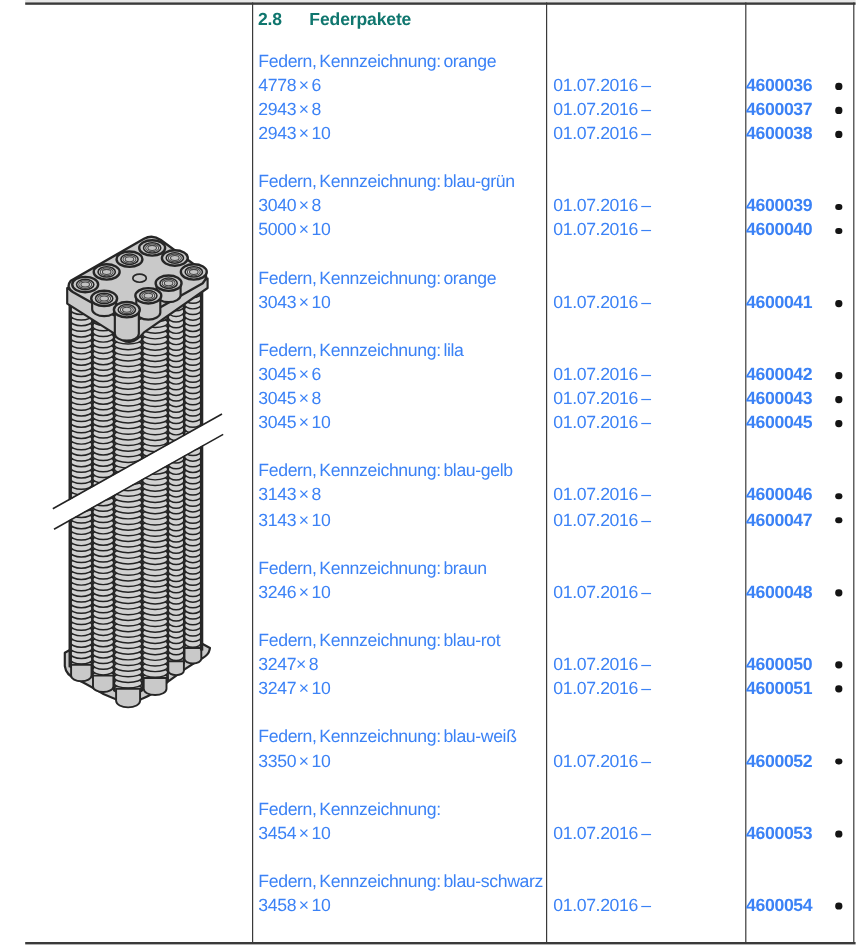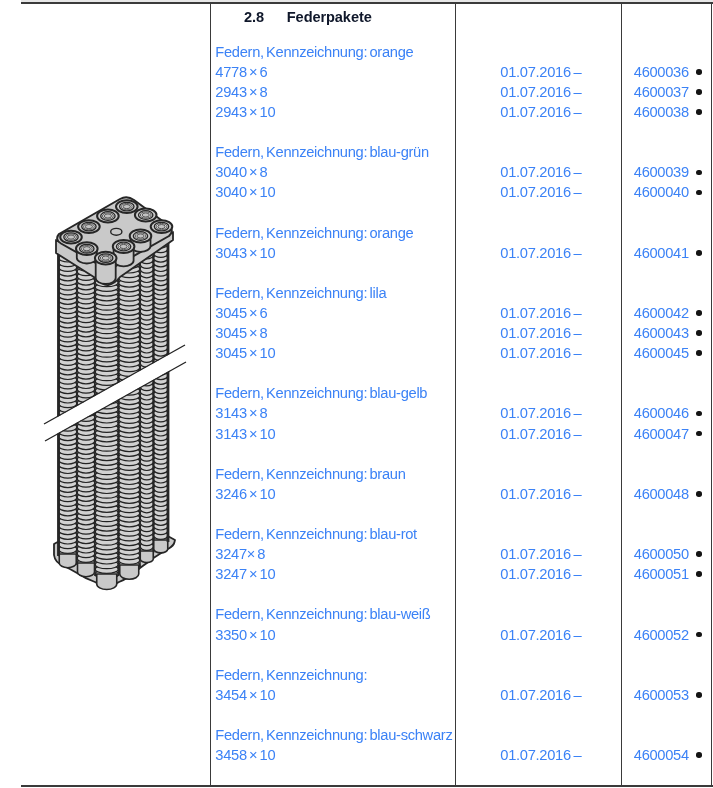--- a/index.html
+++ b/index.html
@@ -20,36 +20,35 @@
   .hline-bot   { left: 21px; top: 784.8px; width: 692px; height: 1.9px; }
   .vline { position: absolute; background: #3a3a3a; top: 2.2px; height: 783.5px; width: 1.3px; }
   .v1 { left: 209.7px; }
   .v2 { left: 455.1px; }
   .v3 { left: 620.8px; }
   .v4 { left: 710.7px; }
 
   
   .section-header {
     position: absolute; left: 215px; top: 9.9px;
-    font-size: 14.6px; font-weight: bold; color: #0f172a;
+    font-size: 14.6px; font-weight: bold; color: #0f766e;
     letter-spacing: -0.1px; white-space: nowrap; line-height: 14px;
     display: flex;
-    margin-left: 29px;
   }
   .section-number { display: inline-block; width: 42.8px; }
 
   
   .rows {
     position: absolute; left: 209.7px; top: 41.8px; width: 501.7px;
     font-size: 14.7px; letter-spacing: -0.3px; color: #3b82f6;
   }
   .line { display: flex; height: 20.1px; line-height: 20.1px; white-space: nowrap; }
   .cell-desc { width: 245.4px; padding-left: 5.6px; box-sizing: border-box; word-spacing: -1.5px; }
-  .cell-date { width: 165.7px; padding-left: 6px; box-sizing: border-box; word-spacing: -1px; text-align: center; }
-  .cell-art  { width: 90.6px;  padding-left: 13px; box-sizing: border-box; position: relative; }
+  .cell-date { width: 165.7px; padding-left: 6px; box-sizing: border-box; word-spacing: -1px; }
+  .cell-art  { width: 90.6px;  padding-left: 1px; box-sizing: border-box; position: relative; font-weight: bold; }
   .dot {
     position: absolute; right: 9.8px; top: 7.2px;
     width: 5.6px; height: 5.6px; border-radius: 50%; background: #141414;
   }
 
   
   .illustration { position: absolute; left: 0; top: 0; }
 </style>
 </head>
 <body>
@@ -597,21 +596,21 @@
         <div class="cell-desc">Federn, Kennzeichnung: blau-grün</div>
         <div class="cell-date"></div>
         <div class="cell-art"></div>
       </div>
       <div class="line">
         <div class="cell-desc">3040 × 8</div>
         <div class="cell-date">01.07.2016 –</div>
         <div class="cell-art"><span>4600039</span><span class="dot"></span></div>
       </div>
       <div class="line">
-        <div class="cell-desc">3040 × 10</div>
+        <div class="cell-desc">5000 × 10</div>
         <div class="cell-date">01.07.2016 –</div>
         <div class="cell-art"><span>4600040</span><span class="dot"></span></div>
       </div>
       <div class="line">
         <div class="cell-desc"></div>
         <div class="cell-date"></div>
         <div class="cell-art"></div>
       </div>
       <div class="line">
         <div class="cell-desc">Federn, Kennzeichnung: orange</div>

